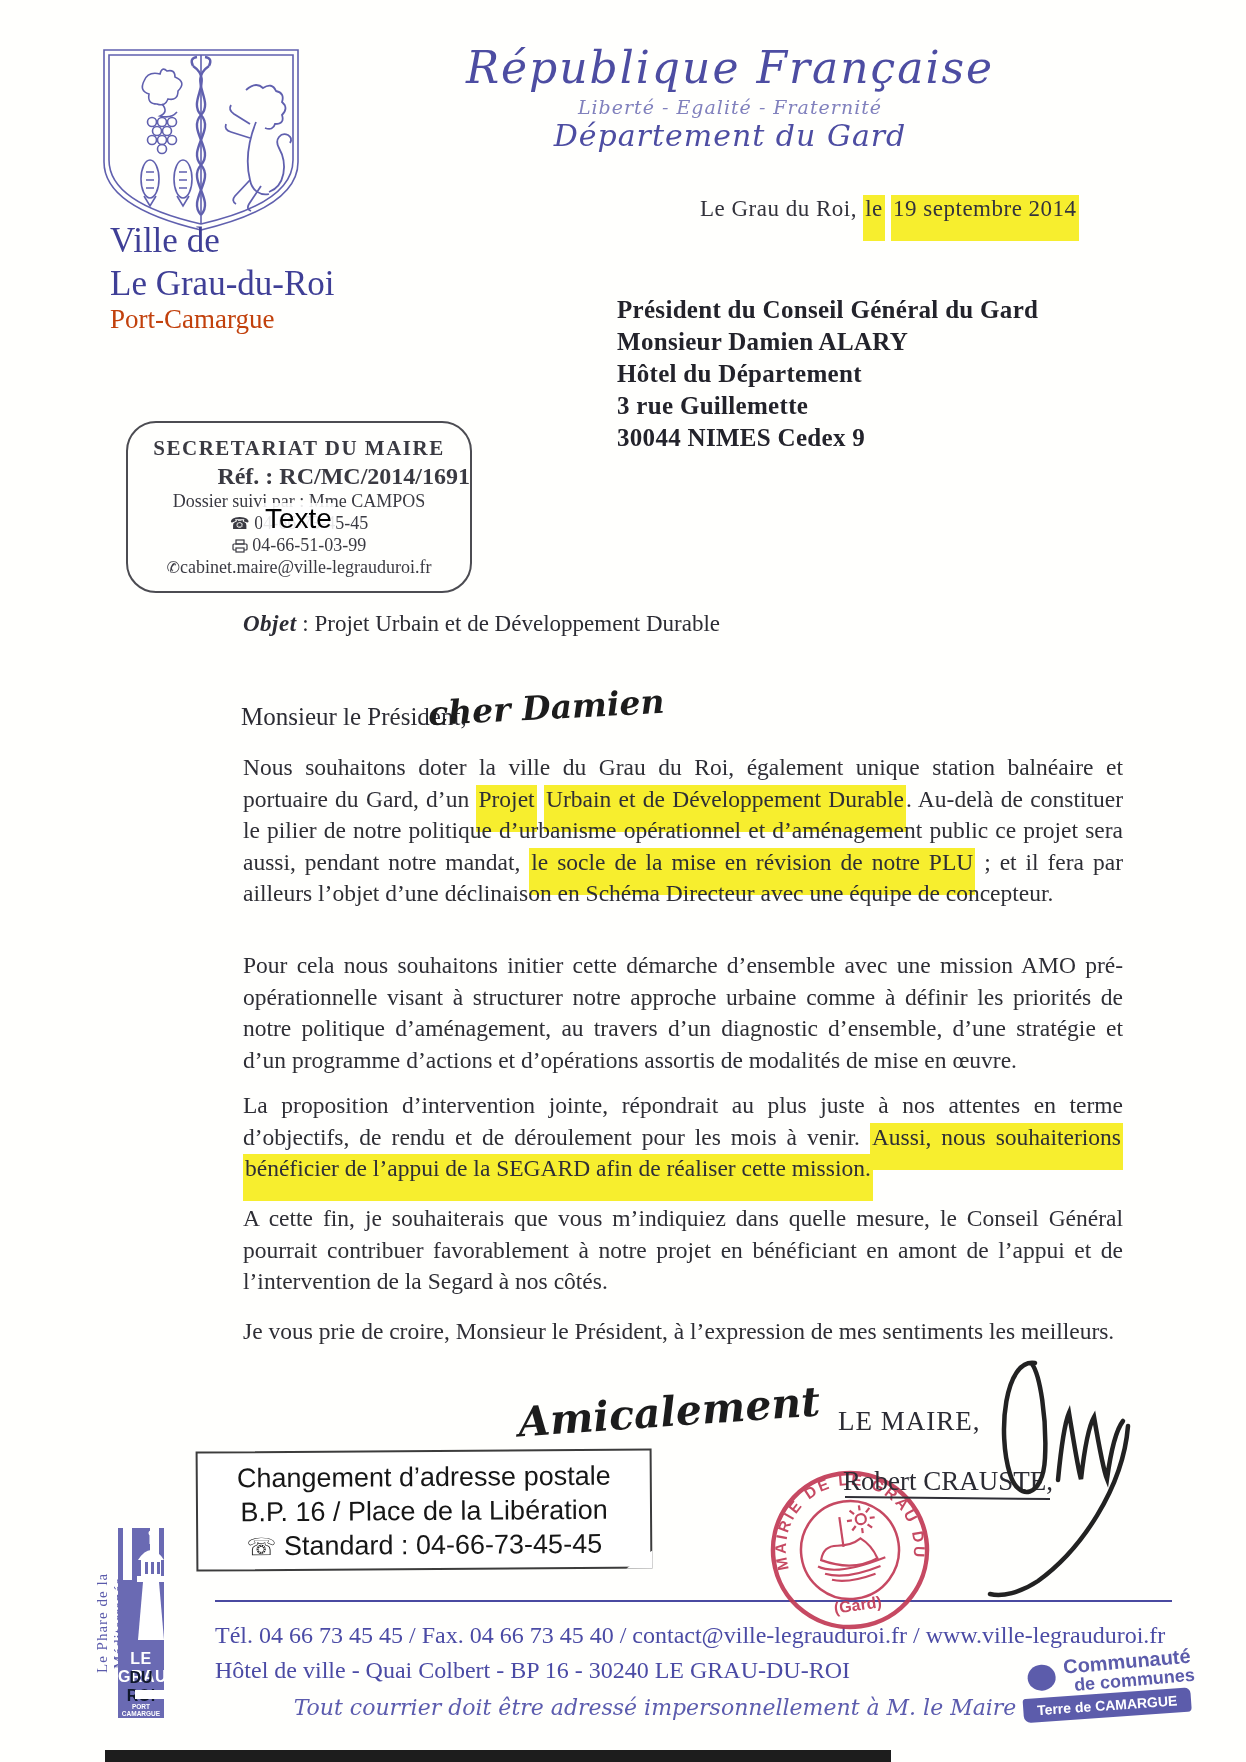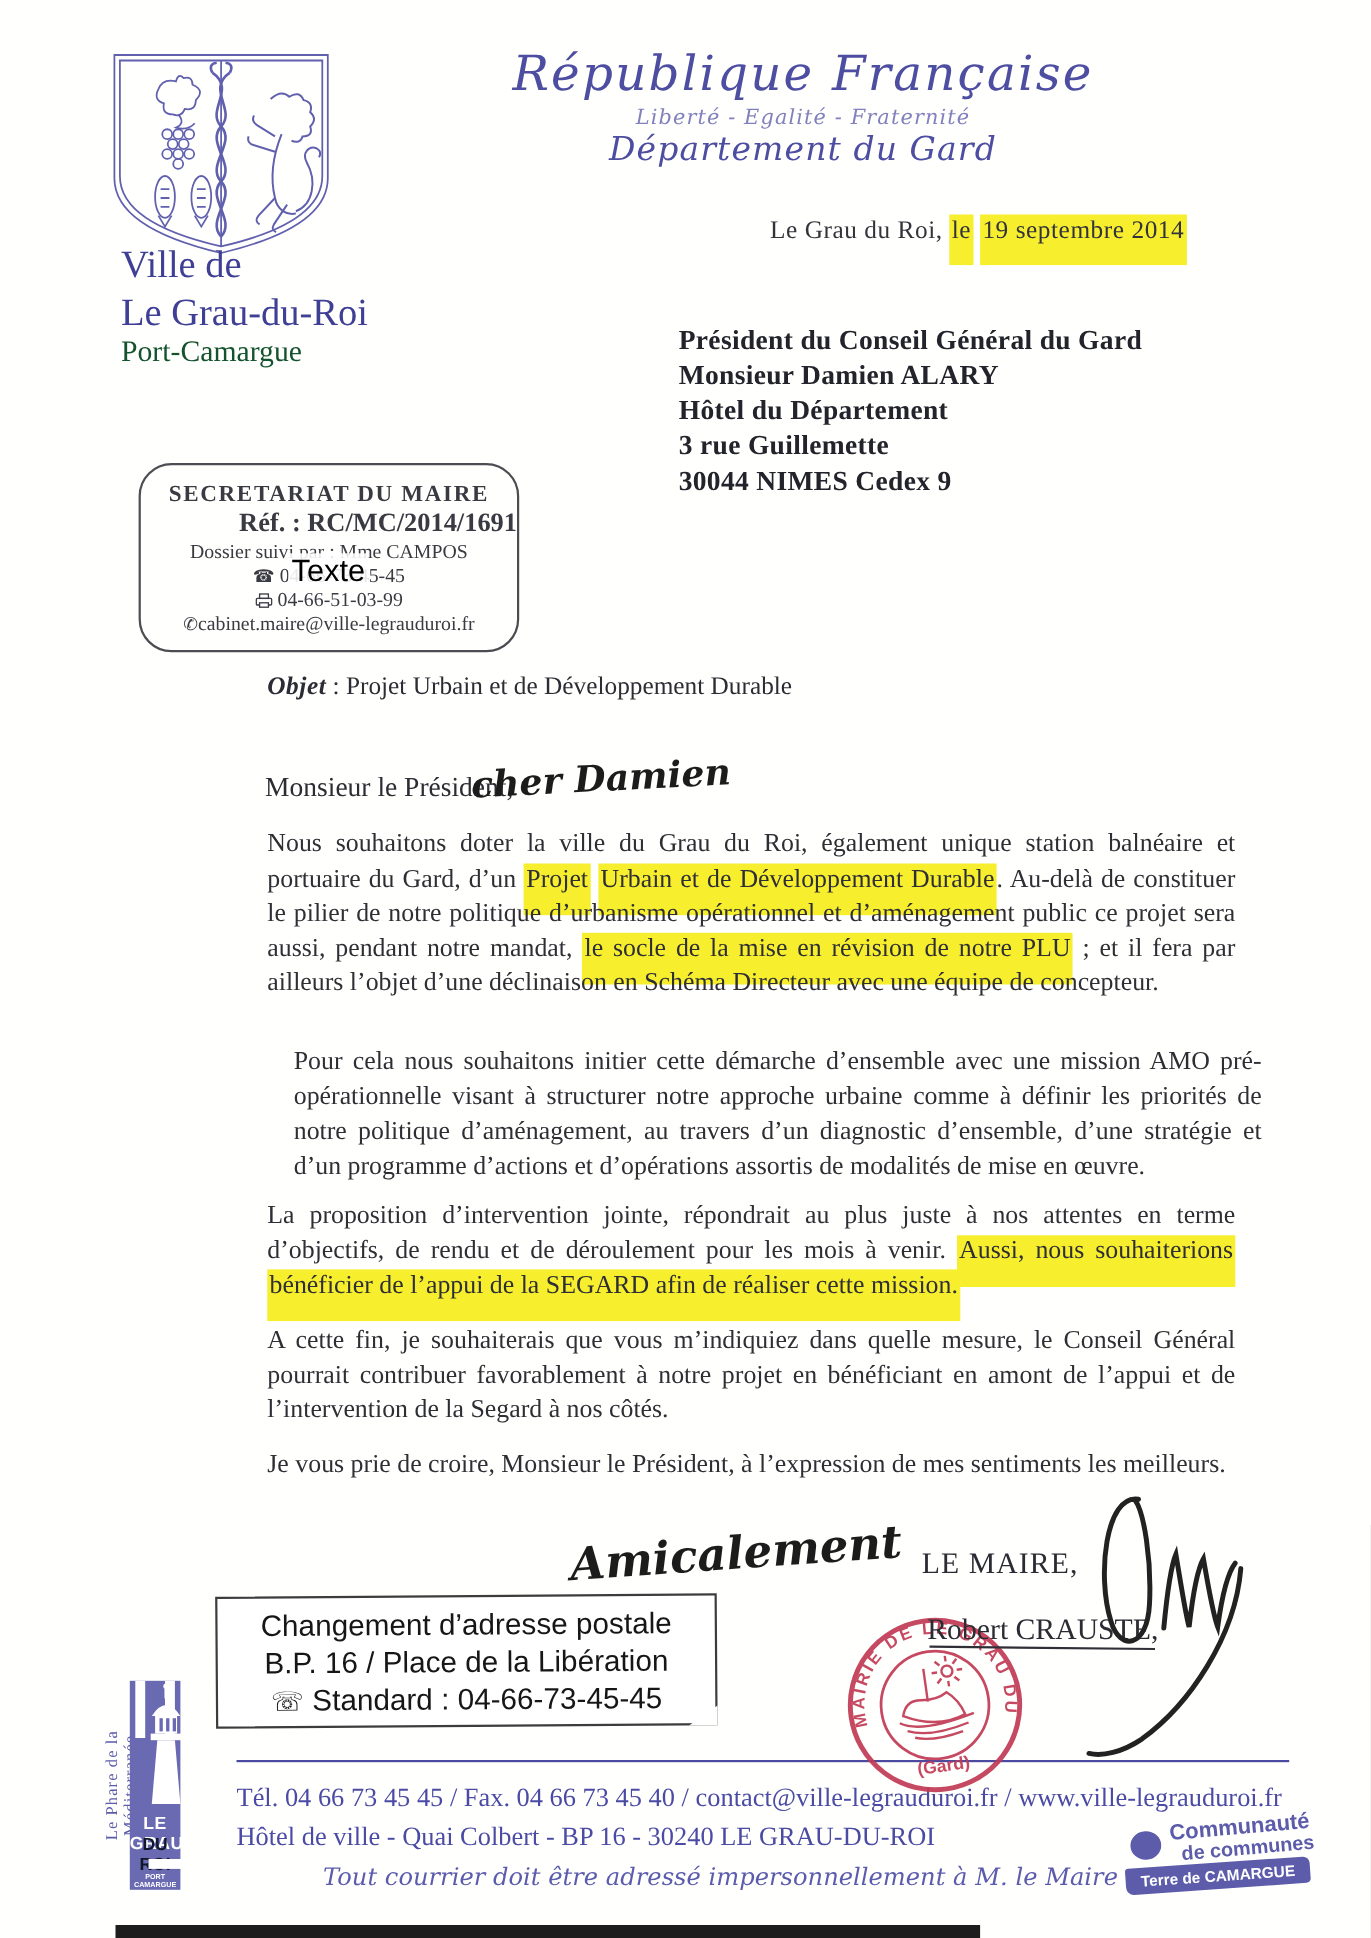--- a/index.html
+++ b/index.html
@@ -15,42 +15,42 @@
   .rf-motto{position:absolute;left:430px;top:96px;width:600px;text-align:center;
     font-family:"DejaVu Serif", serif;font-style:italic;font-size:19px;color:#8181bd;letter-spacing:1px;}
   .rf-dept{position:absolute;left:430px;top:118px;width:600px;text-align:center;
     font-family:"DejaVu Serif", serif;font-style:italic;font-size:30px;color:#4d4da2;letter-spacing:1px;}
   .date-line{position:absolute;left:700px;top:196px;font-size:23px;color:#33333c;letter-spacing:.5px;}
   .hl{background:#f7ee2e;padding:1px 2px 20px;box-decoration-break:clone;}
   
   .sender{position:absolute;left:110px;top:222px;line-height:1.1;}
   .sender .l1,.sender .l2{font-size:35px;color:#3f3f96;}
   .sender .l2{margin-top:4px;}
-  .sender .l3{font-size:27px;color:#14532d;margin-top:2px;}
+  .sender .l3{font-size:27px;color:#c2410c;margin-top:2px;}
   
   .recipient{position:absolute;left:617px;top:294px;font-size:25px;font-weight:bold;
     color:#23232b;line-height:32px;letter-spacing:.3px;}
   
   .secbox{position:absolute;left:126px;top:421px;width:342px;height:168px;
     border:2.5px solid #4c4c52;border-radius:30px;text-align:center;color:#3a3a42;}
   .secbox .title{margin-top:13px;font-size:21px;font-weight:bold;letter-spacing:1.5px;}
   .secbox .ref{font-size:24px;font-weight:bold;margin-top:2px;text-align:right;}
   .secbox .row{font-size:18px;margin-top:1px;}
   .secbox .glyph{font-family:"DejaVu Sans", sans-serif;font-size:16px;}
   .texte-note{position:absolute;left:262px;top:503px;font-family:"Liberation Sans", sans-serif;
     font-size:28px;color:#000;background:rgba(255,255,255,.88);padding:0 3px;z-index:5;}
   
   .objet{position:absolute;left:243px;top:611px;font-size:23px;}
   .objet b{font-style:italic;letter-spacing:.5px;}
   .salutation{position:absolute;left:241px;top:703px;font-size:25px;}
   .hand{font-family:"DejaVu Serif", serif;font-style:italic;color:#1c1c1c;}
   .hw-greeting{position:absolute;left:428px;top:688px;font-size:33px;font-weight:bold;transform:rotate(-3deg);}
   .para{position:absolute;left:243px;width:880px;font-size:23.5px;line-height:31.5px;
     text-align:justify;color:#2e2e35;margin:0;}
-  #p0{top:752px;} #p1{top:950px;margin-left:24px;} #p2{top:1090px;} #p3{top:1203px;} #p4{top:1316px;}
+  #p0{top:752px;} #p1{top:950px;} #p2{top:1090px;} #p3{top:1203px;} #p4{top:1316px;}
   
   .hw-closing{position:absolute;left:518px;top:1388px;font-size:41px;font-weight:bold;transform:rotate(-4deg);}
   .mayor-role{position:absolute;left:838px;top:1406px;font-size:27px;letter-spacing:1px;color:#2b2b33;}
   .mayor-name{position:absolute;left:843px;top:1466px;font-size:27px;color:#2b2b33;z-index:3;}
   .name-underline{position:absolute;left:845px;top:1497px;width:205px;height:2px;background:#2f2f36;transform:rotate(.6deg);z-index:3;}
   .signature{position:absolute;left:950px;top:1338px;z-index:4;}
   .stamp{position:absolute;left:768px;top:1468px;transform:rotate(-8deg);opacity:.92;z-index:2;}
   
   .addrbox{position:absolute;left:196px;top:1450px;width:452px;height:108px;background:#fff;
     border:2.5px solid #3c3c3c;transform:rotate(-.4deg);

